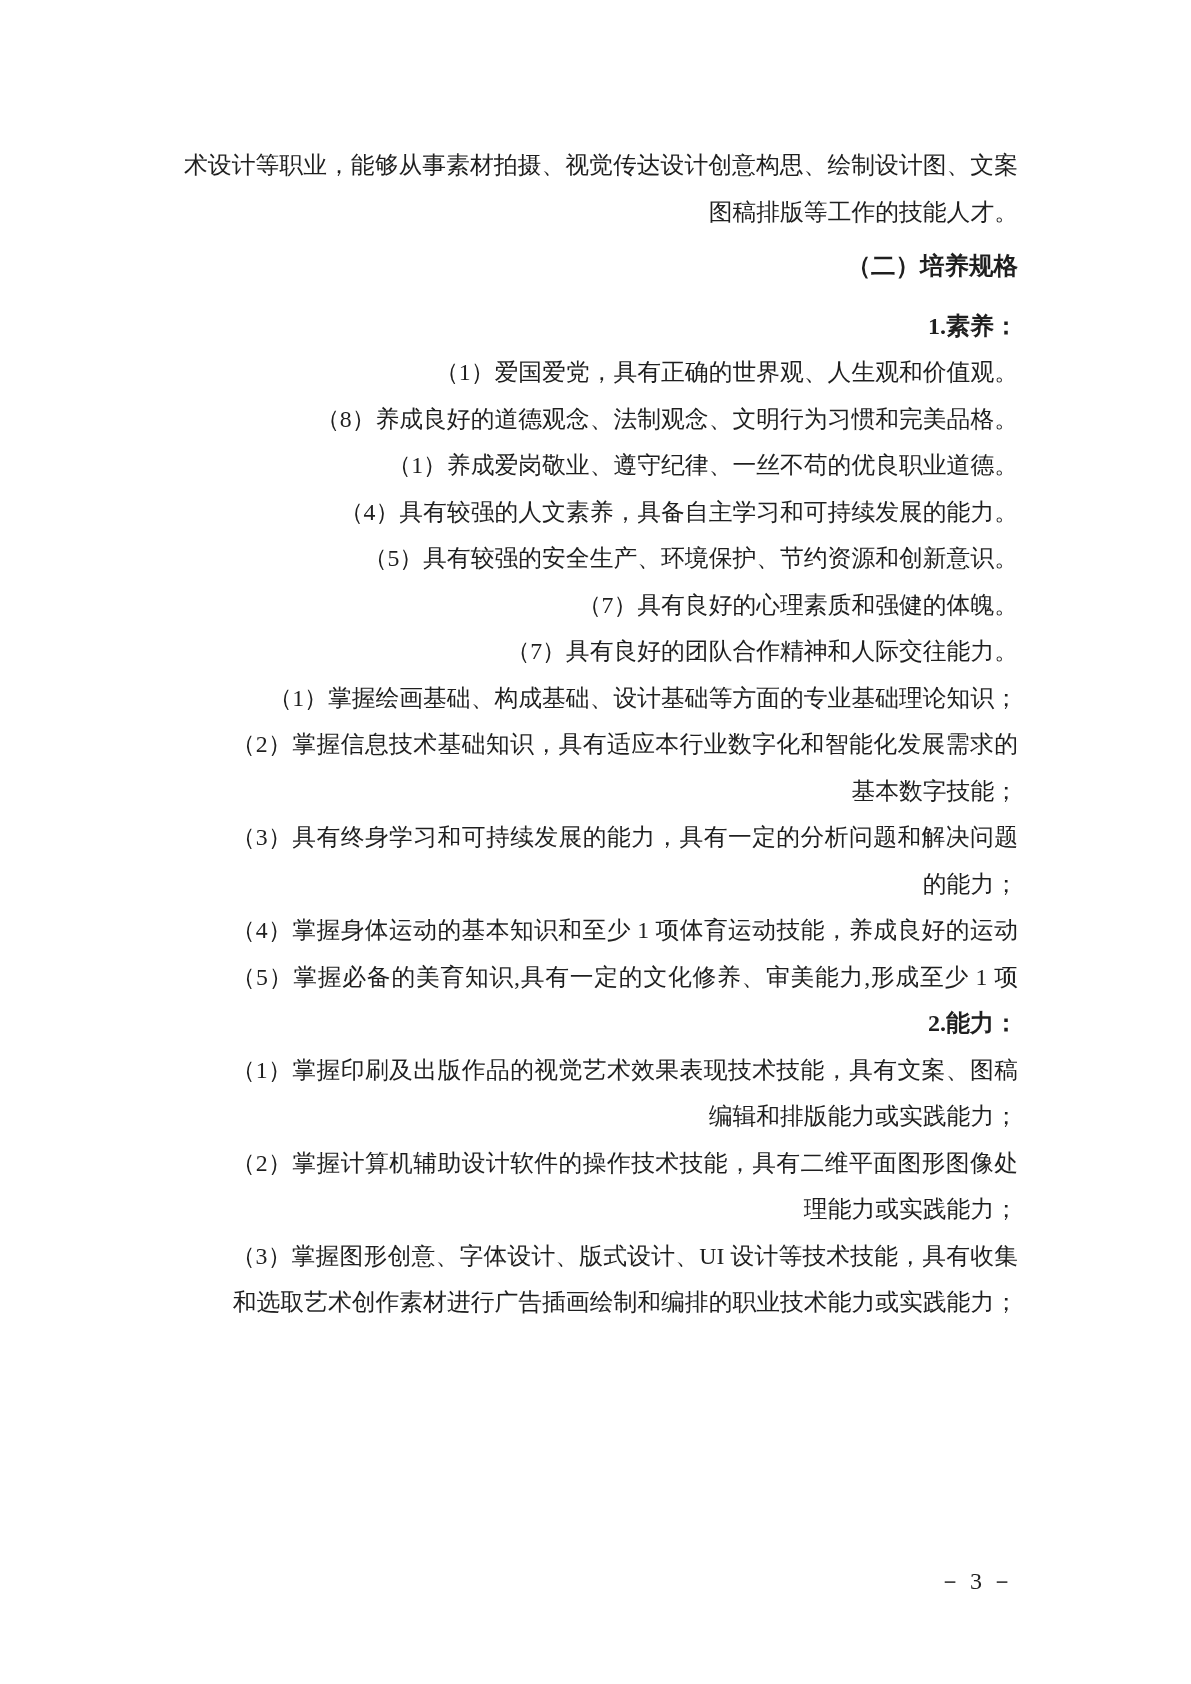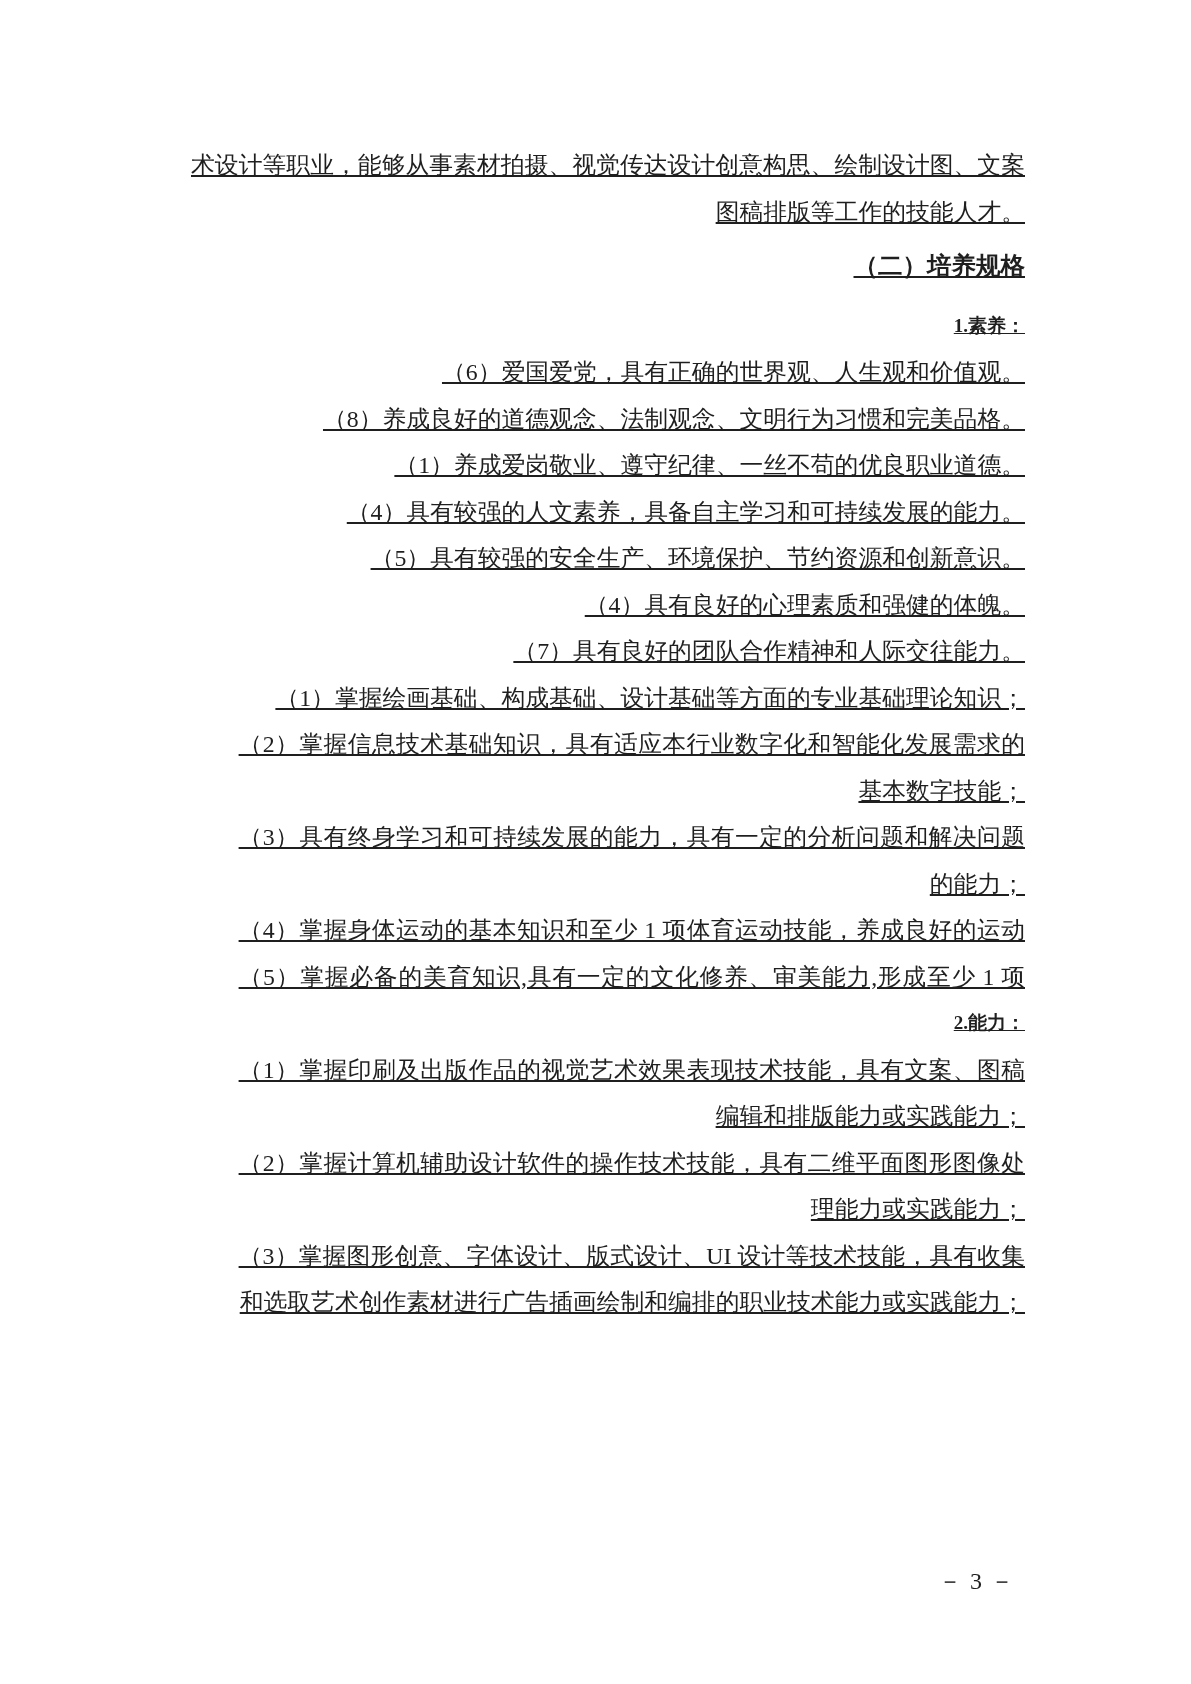--- a/index.html
+++ b/index.html
@@ -7,43 +7,42 @@
     position:relative;
     width:1191px;
     height:1684px;
     background:#ffffff;
     color:#1f1f1f;
     font-family:"Liberation Serif","DejaVu Serif",serif;
     overflow:hidden;
   }
   .content{
     position:absolute;
-    left:191px;
+    left:184px;
     top:142px;
     width:834px;
-    text-decoration:underline;
   }
   .line{
     font-size:23.8px;
     line-height:46.5px;
     height:46.5px;
     white-space:nowrap;
     text-align:right;
   }
   .line.indent{ text-indent:47.6px; }
   .line.full{ text-align:justify; text-align-last:justify; }
   .block{ margin:0; }
   .block.heading{ margin:8px 0 13px 0; }
   .block.heading .line{
     font-weight:bold;
     font-size:24.5px;
   }
   .block.subheading .line{
     font-weight:bold;
-    font-size:19px;
+    font-size:24px;
   }
   .page-number{
     position:absolute;
     left:938px;
     top:1558px;
     font-size:24px;
     line-height:46.5px;
     color:#1f1f1f;
     letter-spacing:1px;
   }
@@ -57,36 +56,36 @@
         <div class="line full">术设计等职业，能够从事素材拍摄、视觉传达设计创意构思、绘制设计图、文案</div>
         <div class="line">图稿排版等工作的技能人才。</div>
       </div>
       <div class="block heading">
         <div class="line indent">（二）培养规格</div>
       </div>
       <div class="block subheading">
         <div class="line indent">1.素养：</div>
       </div>
       <div class="block item">
-        <div class="line indent">（6）爱国爱党，具有正确的世界观、人生观和价值观。</div>
+        <div class="line indent">（1）爱国爱党，具有正确的世界观、人生观和价值观。</div>
       </div>
       <div class="block item">
         <div class="line indent">（8）养成良好的道德观念、法制观念、文明行为习惯和完美品格。</div>
       </div>
       <div class="block item">
         <div class="line indent">（1）养成爱岗敬业、遵守纪律、一丝不苟的优良职业道德。</div>
       </div>
       <div class="block item">
         <div class="line indent">（4）具有较强的人文素养，具备自主学习和可持续发展的能力。</div>
       </div>
       <div class="block item">
         <div class="line indent">（5）具有较强的安全生产、环境保护、节约资源和创新意识。</div>
       </div>
       <div class="block item">
-        <div class="line indent">（4）具有良好的心理素质和强健的体魄。</div>
+        <div class="line indent">（7）具有良好的心理素质和强健的体魄。</div>
       </div>
       <div class="block item">
         <div class="line indent">（7）具有良好的团队合作精神和人际交往能力。</div>
       </div>
       <div class="block item">
         <div class="line indent">（1）掌握绘画基础、构成基础、设计基础等方面的专业基础理论知识；</div>
       </div>
       <div class="block item">
         <div class="line indent full">（2）掌握信息技术基础知识，具有适应本行业数字化和智能化发展需求的</div>
         <div class="line">基本数字技能；</div>

